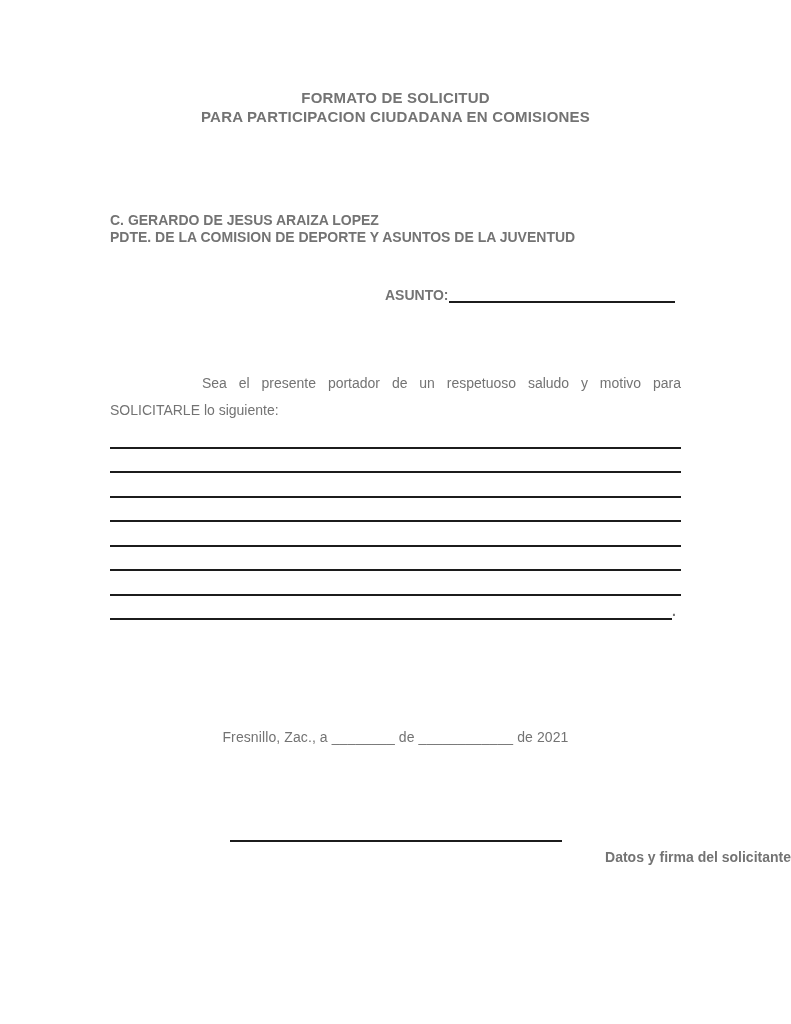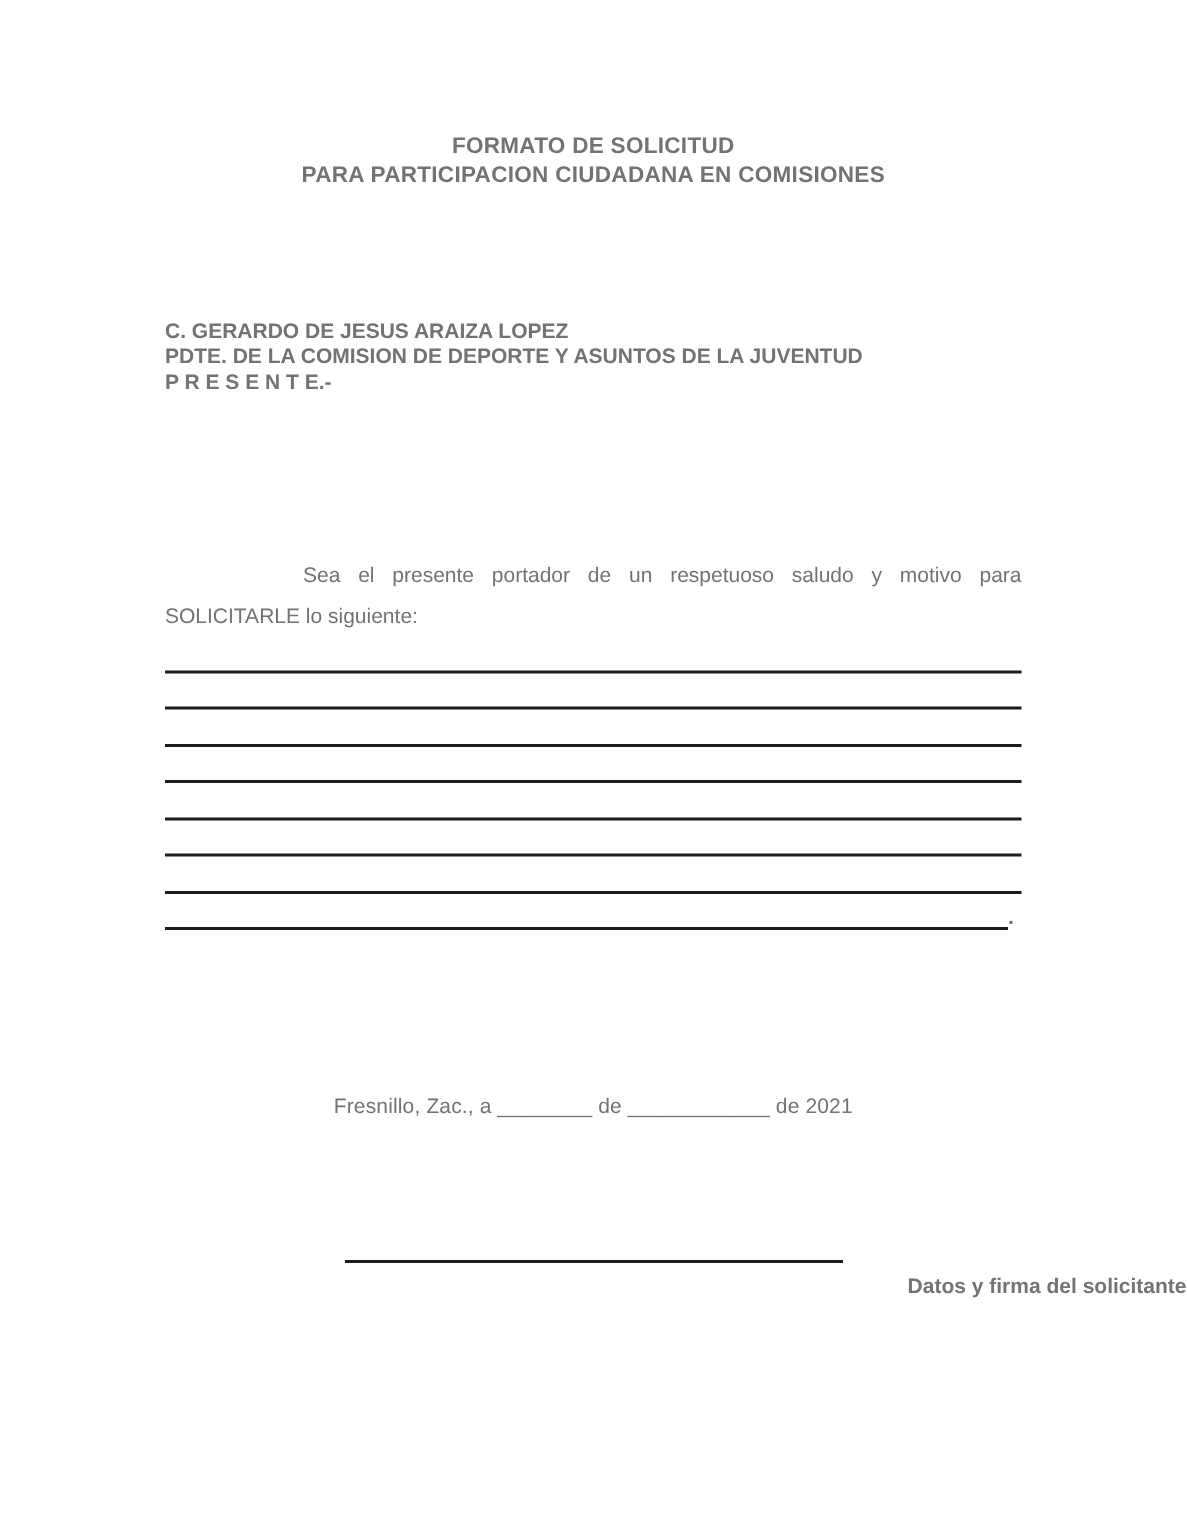--- a/index.html
+++ b/index.html
@@ -126,23 +126,26 @@
 <div class="page">
 
   <div class="doc-title">
     <div>FORMATO DE SOLICITUD</div>
     <div>PARA PARTICIPACION CIUDADANA EN COMISIONES</div>
   </div>
 
   <div class="recipient-block">
     <div>C. GERARDO DE JESUS ARAIZA LOPEZ</div>
     <div>PDTE. DE LA COMISION DE DEPORTE Y ASUNTOS DE LA JUVENTUD</div>
-    <div>P R E S E N T E.-</div>
   </div>
 
+  <div class="subject-row">
+    <span class="subject-label">ASUNTO:</span>
+    <span class="subject-blank"></span>
+  </div>
 
   <div class="body-paragraph">Sea el presente portador de un respetuoso saludo y motivo para SOLICITARLE lo siguiente:</div>
 
   <div class="rule-lines">
       <div class="rule-line" style="top: 0px;"></div>
       <div class="rule-line" style="top: 24.43px;"></div>
       <div class="rule-line" style="top: 48.86px;"></div>
       <div class="rule-line" style="top: 73.29px;"></div>
       <div class="rule-line" style="top: 97.72px;"></div>
       <div class="rule-line" style="top: 122.15px;"></div>

